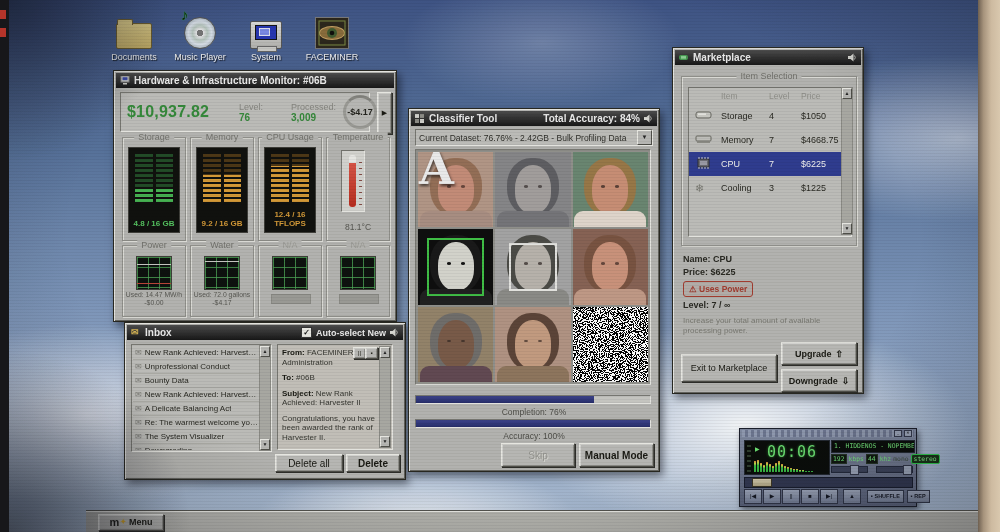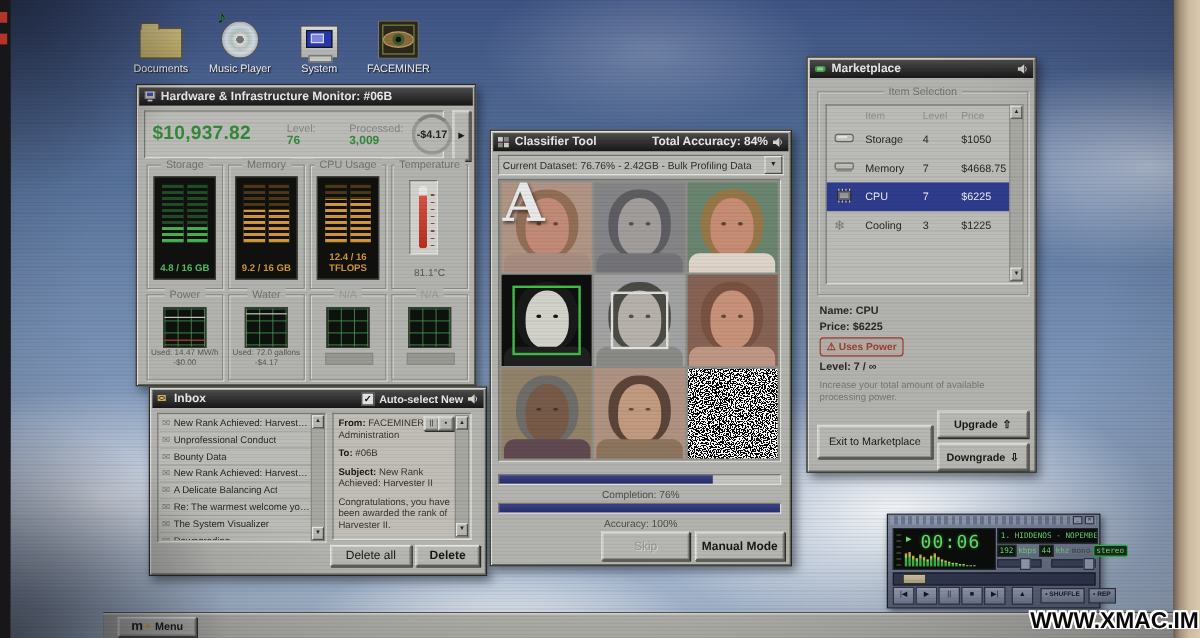--- a/index.html
+++ b/index.html
@@ -671,21 +671,20 @@
         <span class="mlogo">m</span>
           <span class="mstar">✦</span>
         <span>Menu</span>
       </div>
     </div>
 
     <div class="overlayfx"></div>
   </div>
 
   <div class="bezel"></div>
-  <div class="watermark">WWW.XMAC.IM</div>
 </div>
 
 <svg width="0" height="0" style="position:absolute;">
   <filter id="tvnoise">
       <feTurbulence type="fractalNoise" baseFrequency="0.9" numOctaves="2" result="n"></feTurbulence>
   <feColorMatrix in="n" type="saturate" values="0"></feColorMatrix>
   <feComponentTransfer>
         <feFuncR type="discrete" tableValues="0 0 1 1"></feFuncR>
         <feFuncG type="discrete" tableValues="0 0 1 1"></feFuncG>
         <feFuncB type="discrete" tableValues="0 0 1 1"></feFuncB>

